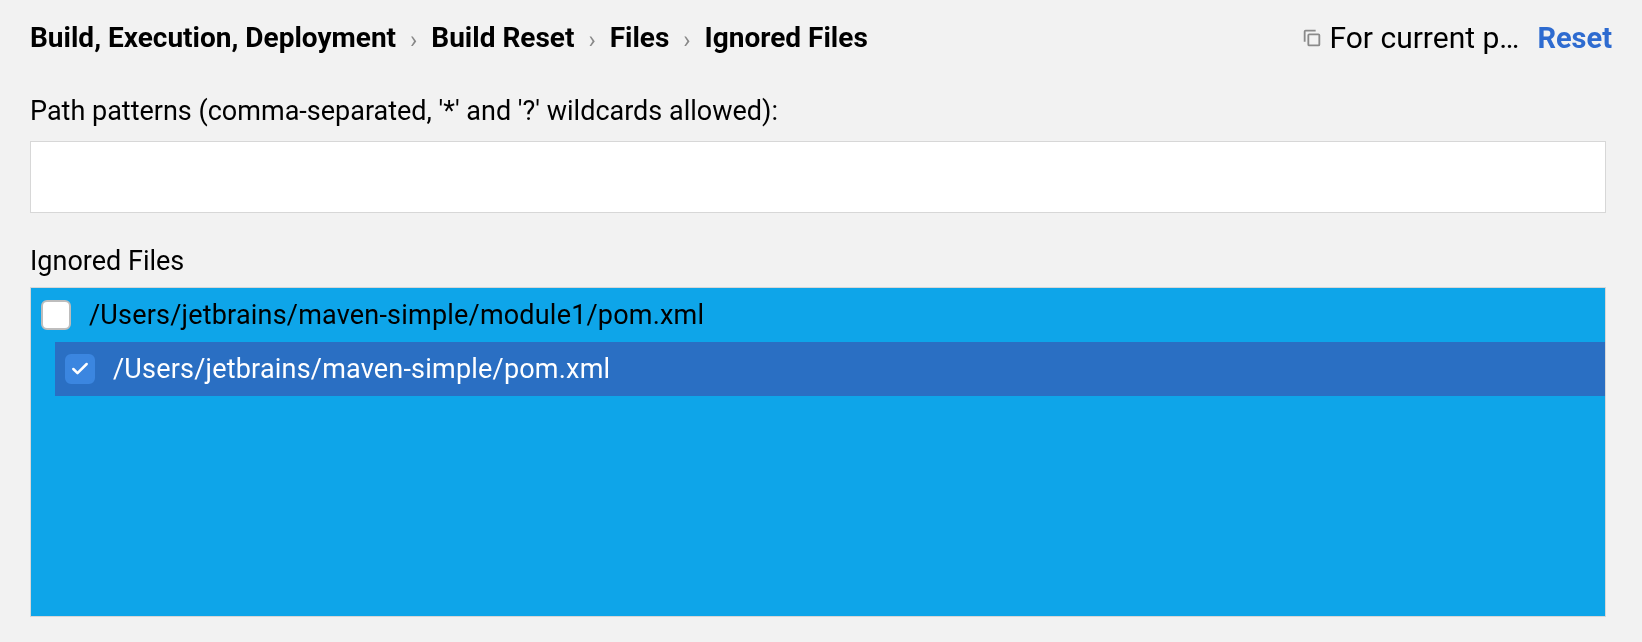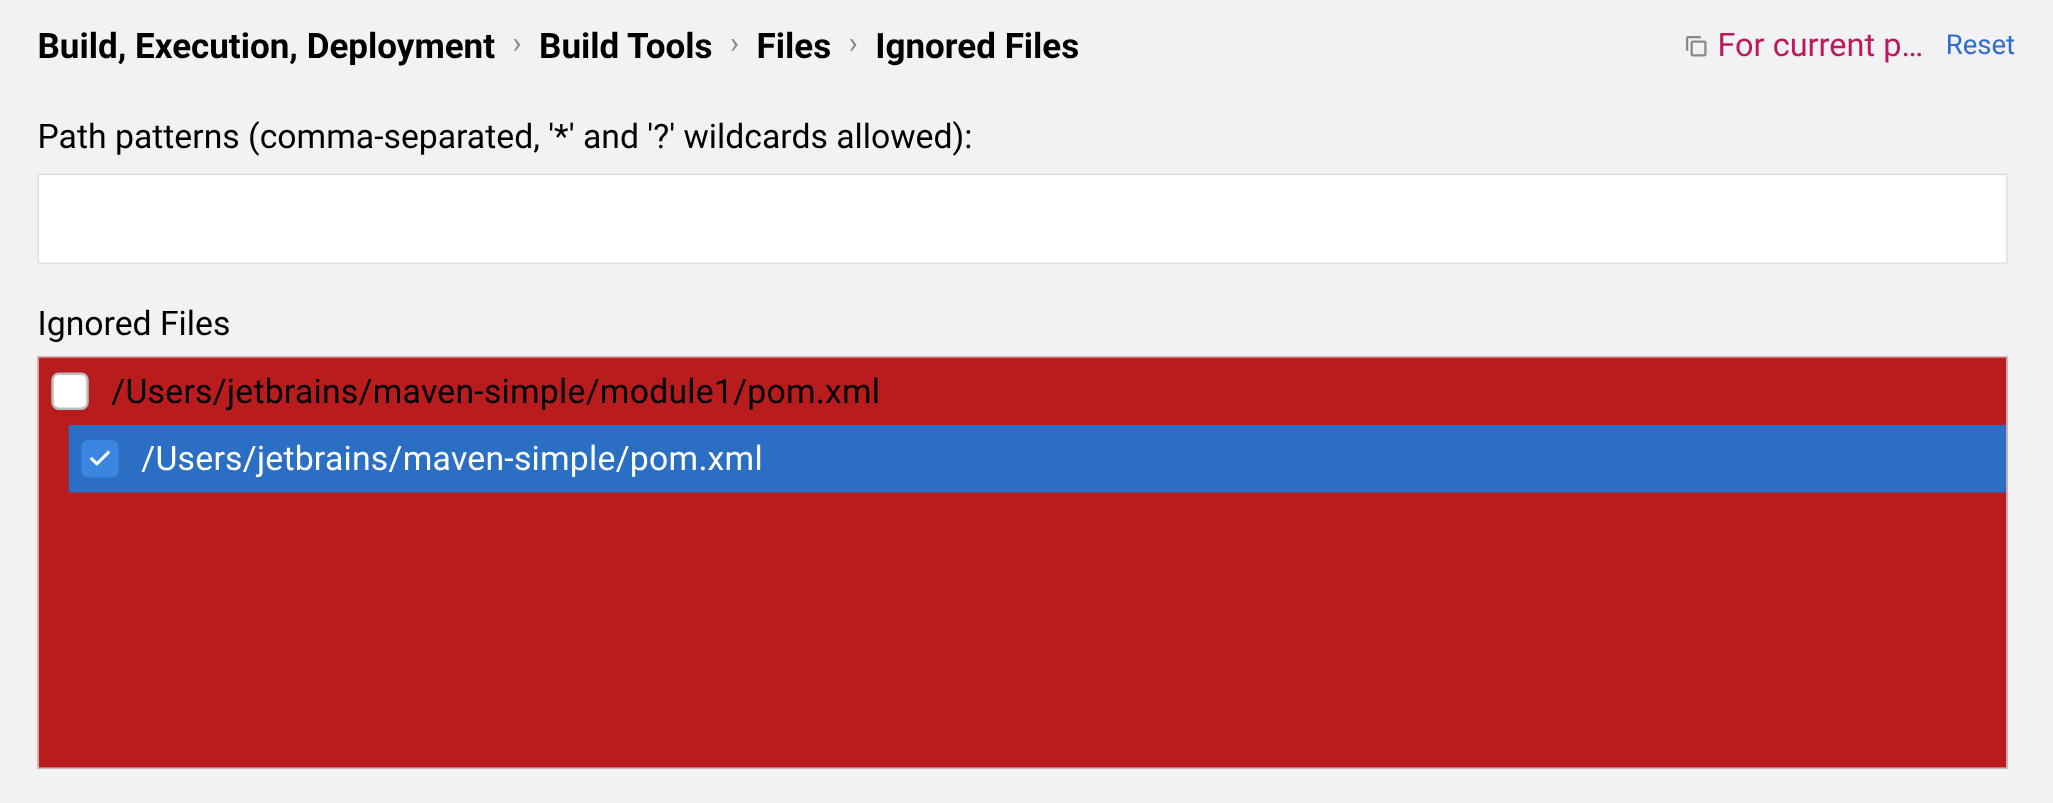--- a/index.html
+++ b/index.html
@@ -15,52 +15,52 @@
       overflow: hidden;
     }
     .header {
       display: flex;
       align-items: center;
       justify-content: space-between;
       padding: 20px 30px 10px 30px;
     }
     .breadcrumb {
       display: flex;
-      align-items: flex-start;
+      align-items: flex-end;
       gap: 14px;
       font-size: 28px;
       font-weight: 700;
       color: #000;
     }
     .breadcrumb .sep {
       color: #888;
       font-weight: 400;
       font-size: 24px;
     }
     .header-right {
       display: flex;
       align-items: center;
       gap: 18px;
     }
     .scope-label {
       display: flex;
       align-items: center;
       gap: 6px;
-      color: #be185d;
-      font-size: 26px;
+      color: #000000;
+      font-size: 30px;
     }
     .scope-icon {
       display: inline-flex;
       align-items: center;
       color: #8a8a8a;
     }
     .reset-link {
       color: #2e6bd0;
-      font-size: 22px;
-      font-weight: 400;
+      font-size: 29px;
+      font-weight: 700;
       cursor: pointer;
     }
     .content {
       padding: 30px 36px 0 30px;
     }
     .field-label {
       font-size: 27px;
       color: #000;
       margin-bottom: 14px;
     }
@@ -74,21 +74,21 @@
       outline: none;
     }
     .section-label {
       font-size: 27px;
       color: #000;
       margin-top: 32px;
       margin-bottom: 10px;
     }
     .list {
       border: 1px solid #d7d7d7;
-      background: #b91c1c;
+      background: #0ea5e9;
       height: 330px;
       overflow: hidden;
     }
     .list-row {
       display: flex;
       align-items: center;
       height: 54px;
       padding: 0 10px;
       gap: 18px;
       font-size: 27px;
@@ -125,21 +125,21 @@
       letter-spacing: 0.2px;
     }
   </style>
 </head>
 <body>
 
 <div class="header">
   <div class="breadcrumb">
     <span>Build, Execution, Deployment</span>
     <span class="sep">›</span>
-    <span>Build Tools</span>
+    <span>Build Reset</span>
     <span class="sep">›</span>
     <span>Files</span>
     <span class="sep">›</span>
     <span>Ignored Files</span>
   </div>
   <div class="header-right">
     <span class="scope-label">
       <span class="scope-icon">
         <svg width="22" height="22" viewBox="0 0 24 24" fill="none" stroke="currentColor" stroke-width="2">
           <rect x="8" y="8" width="12" height="12" rx="1"></rect>

